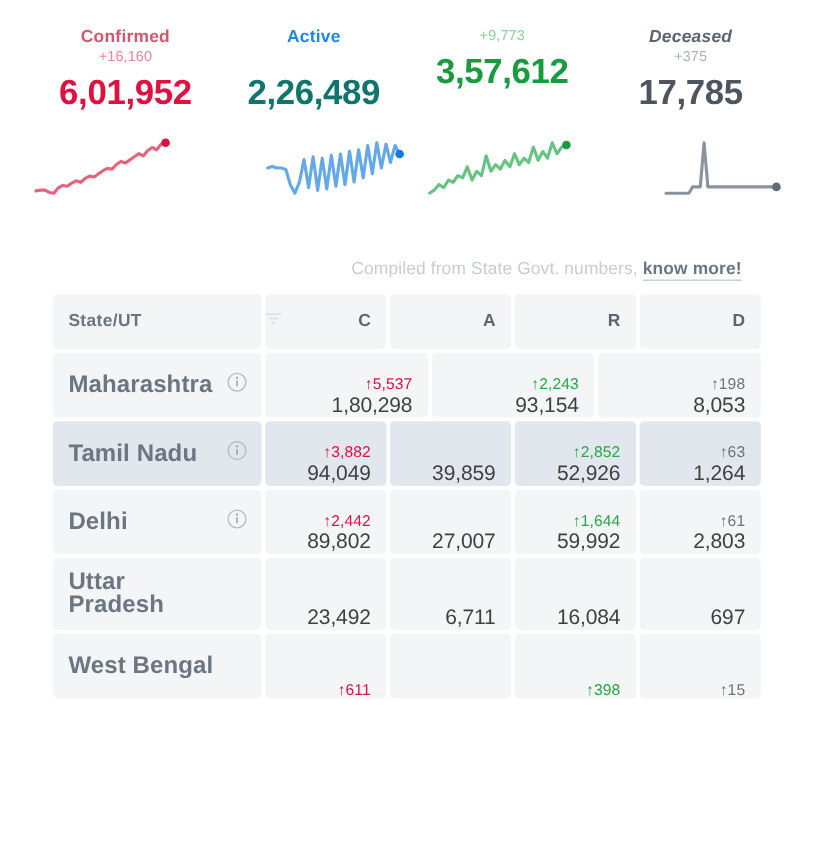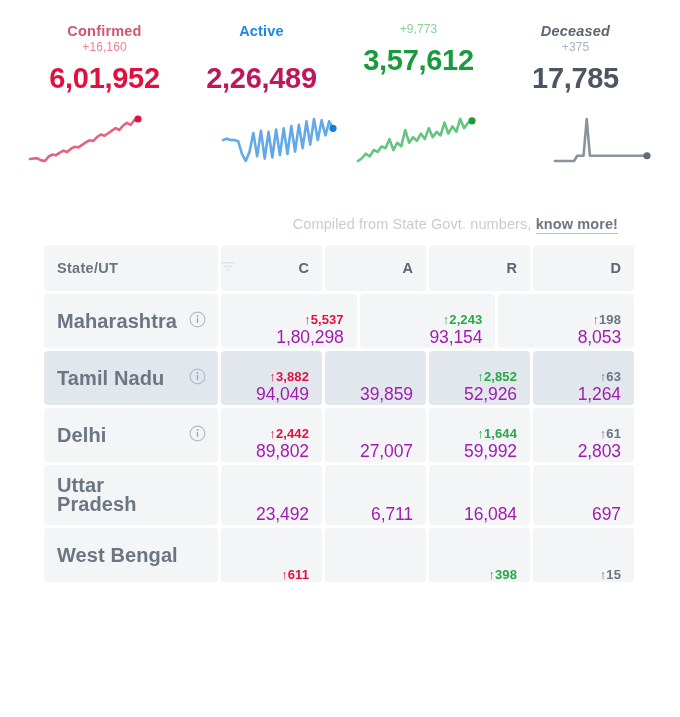--- a/index.html
+++ b/index.html
@@ -158,50 +158,50 @@
     font-size: 20px;
     color: #6b7682;
     line-height: 19px;
     font-weight: bold;
     letter-spacing: 0.1px;
   }
   .info-icon { flex: 0 0 auto; display: block; }
 
   .delta {
     font-size: 13px;
-    font-weight: bold;
+    font-weight: normal;
     line-height: 15px;
     height: 15px;
     letter-spacing: 0.1px;
   }
   .delta.empty { visibility: hidden; }
   .num {
     font-size: 17.5px;
-    color: #a21caf;
+    color: #404040;
     line-height: 21px;
     letter-spacing: -0.1px;
   }
 
   .row-alt .cell { background: #e2e7ee; }
 </style>
 </head>
 <body>
 
 <div class="page">
 
   <div class="stats" id="stats-row">
       <div class="stat-col">
         <div class="stat-label" style="color: rgb(212, 86, 110);">Confirmed</div>
         <div class="stat-delta" style="color: rgb(240, 128, 150);">+16,160</div>
         <div class="stat-value" style="color: rgb(224, 17, 63);">6,01,952</div>
       </div>
       <div class="stat-col">
         <div class="stat-label" style="color: rgb(29, 135, 228);">Active</div>
         <div class="stat-delta" style="color: rgb(125, 185, 239);"></div>
-        <div class="stat-value" style="color: #be185d; text-align: center;">2,26,489</div>
+        <div class="stat-value" style="color: #0f766e; text-align: center;">2,26,489</div>
       </div>
       <div class="stat-col">
         <div class="stat-delta" style="color: rgb(134, 211, 153);">+9,773</div>
         <div class="stat-value" style="color: rgb(23, 155, 61);">3,57,612</div>
       </div>
       <div class="stat-col">
         <div class="stat-label" style="color: rgb(92, 102, 114); font-style: italic;">Deceased</div>
         <div class="stat-delta" style="color: rgb(170, 178, 188);">+375</div>
         <div class="stat-value" style="color: rgb(77, 85, 96);">17,785</div>
       </div>

